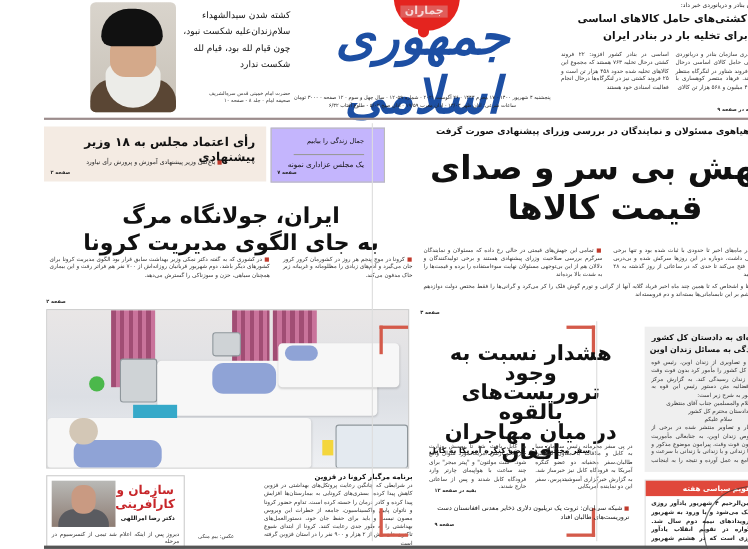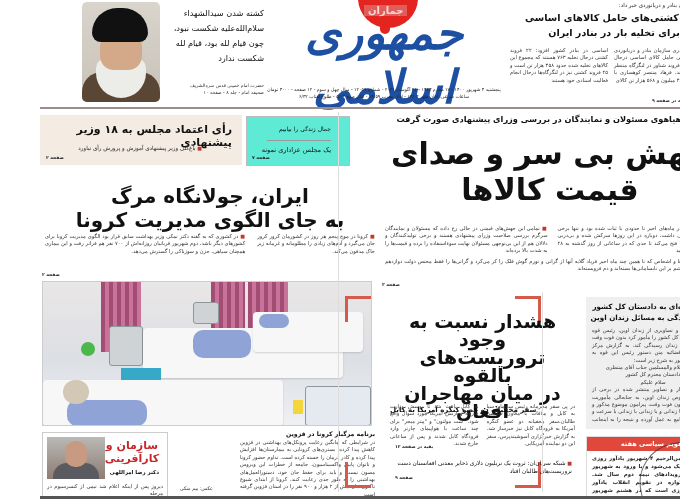--- a/index.html
+++ b/index.html
@@ -36,21 +36,21 @@
   #top-ref { position:absolute; left: 150px; top: 98px; }
 
   .hr-main { left: 0; top: 107px; width: 680px; height: 2px; background: #9c8c8c; }
 
   
   #majlis-box { left: 0; top: 115px; width: 202px; height: 50px; background: #f4ebe3; }
   #majlis-title { position:absolute; right: 10px; top: 8px; font-size: 11px; font-weight:bold; }
   #majlis-sub { position:absolute; right: 40px; top: 30px; font-size: 5.6px; color:#222; }
   #majlis-ref { position:absolute; left: 6px; top: 40px; }
 
-  #jamal-box { left: 206px; top: 116px; width: 104px; height: 50px; border: 1px solid #bbb; background: #5eead4; }
+  #jamal-box { left: 206px; top: 116px; width: 104px; height: 50px; border: 1px solid #bbb; background: #c4b5fd; }
   #jamal-1 { position:absolute; right: 18px; top: 8px; font-size: 6px; }
   #jamal-rule { position:absolute; left: 20px; right: 18px; top: 23px; height: 1px; background:#999; }
   #jamal-2 { position:absolute; right: 18px; top: 29px; font-size: 6.6px; }
   #jamal-ref { position:absolute; left: 5px; top: 38px; }
 
   #main-kicker { left: 345px; top: 114px; width: 330px; text-align: right; font-size: 8.2px; font-weight: bold; }
   #main-title { left: 345px; top: 136px; width: 330px; text-align: center; font-size: 30px; font-weight: bold; line-height: 36px; }
   #main-body { left: 345px; top: 225px; width: 335px; }
   #main-body .row { display:flex; gap:10px; }
   #main-body .col { flex:1; }
@@ -114,21 +114,21 @@
 
 <div class="abs" id="quote-box">
   <div class="abs" id="portrait">
     <div class="robe"></div>
       <div class="beard"></div>
       <div class="face"></div>
       <div class="turban"></div>
   </div>
   <div class="abs" id="quote-text">
     <div>کشته شدن سیدالشهداء</div>
-    <div>سلام‌الله‌علیه شکست نبود،</div>
+    <div>سلام‌زندان‌علیه شکست نبود،</div>
     <div>چون قیام لله بود، قیام لله</div>
     <div>شکست ندارد</div>
   </div>
   <div class="abs" id="quote-source">
     <div>حضرت امام خمینی قدس سره‌الشریف</div>
     <div>صحیفه امام - جلد ۸ - صفحه ۱۰</div>
   </div>
 </div>
 
 <div class="abs" id="logo">

